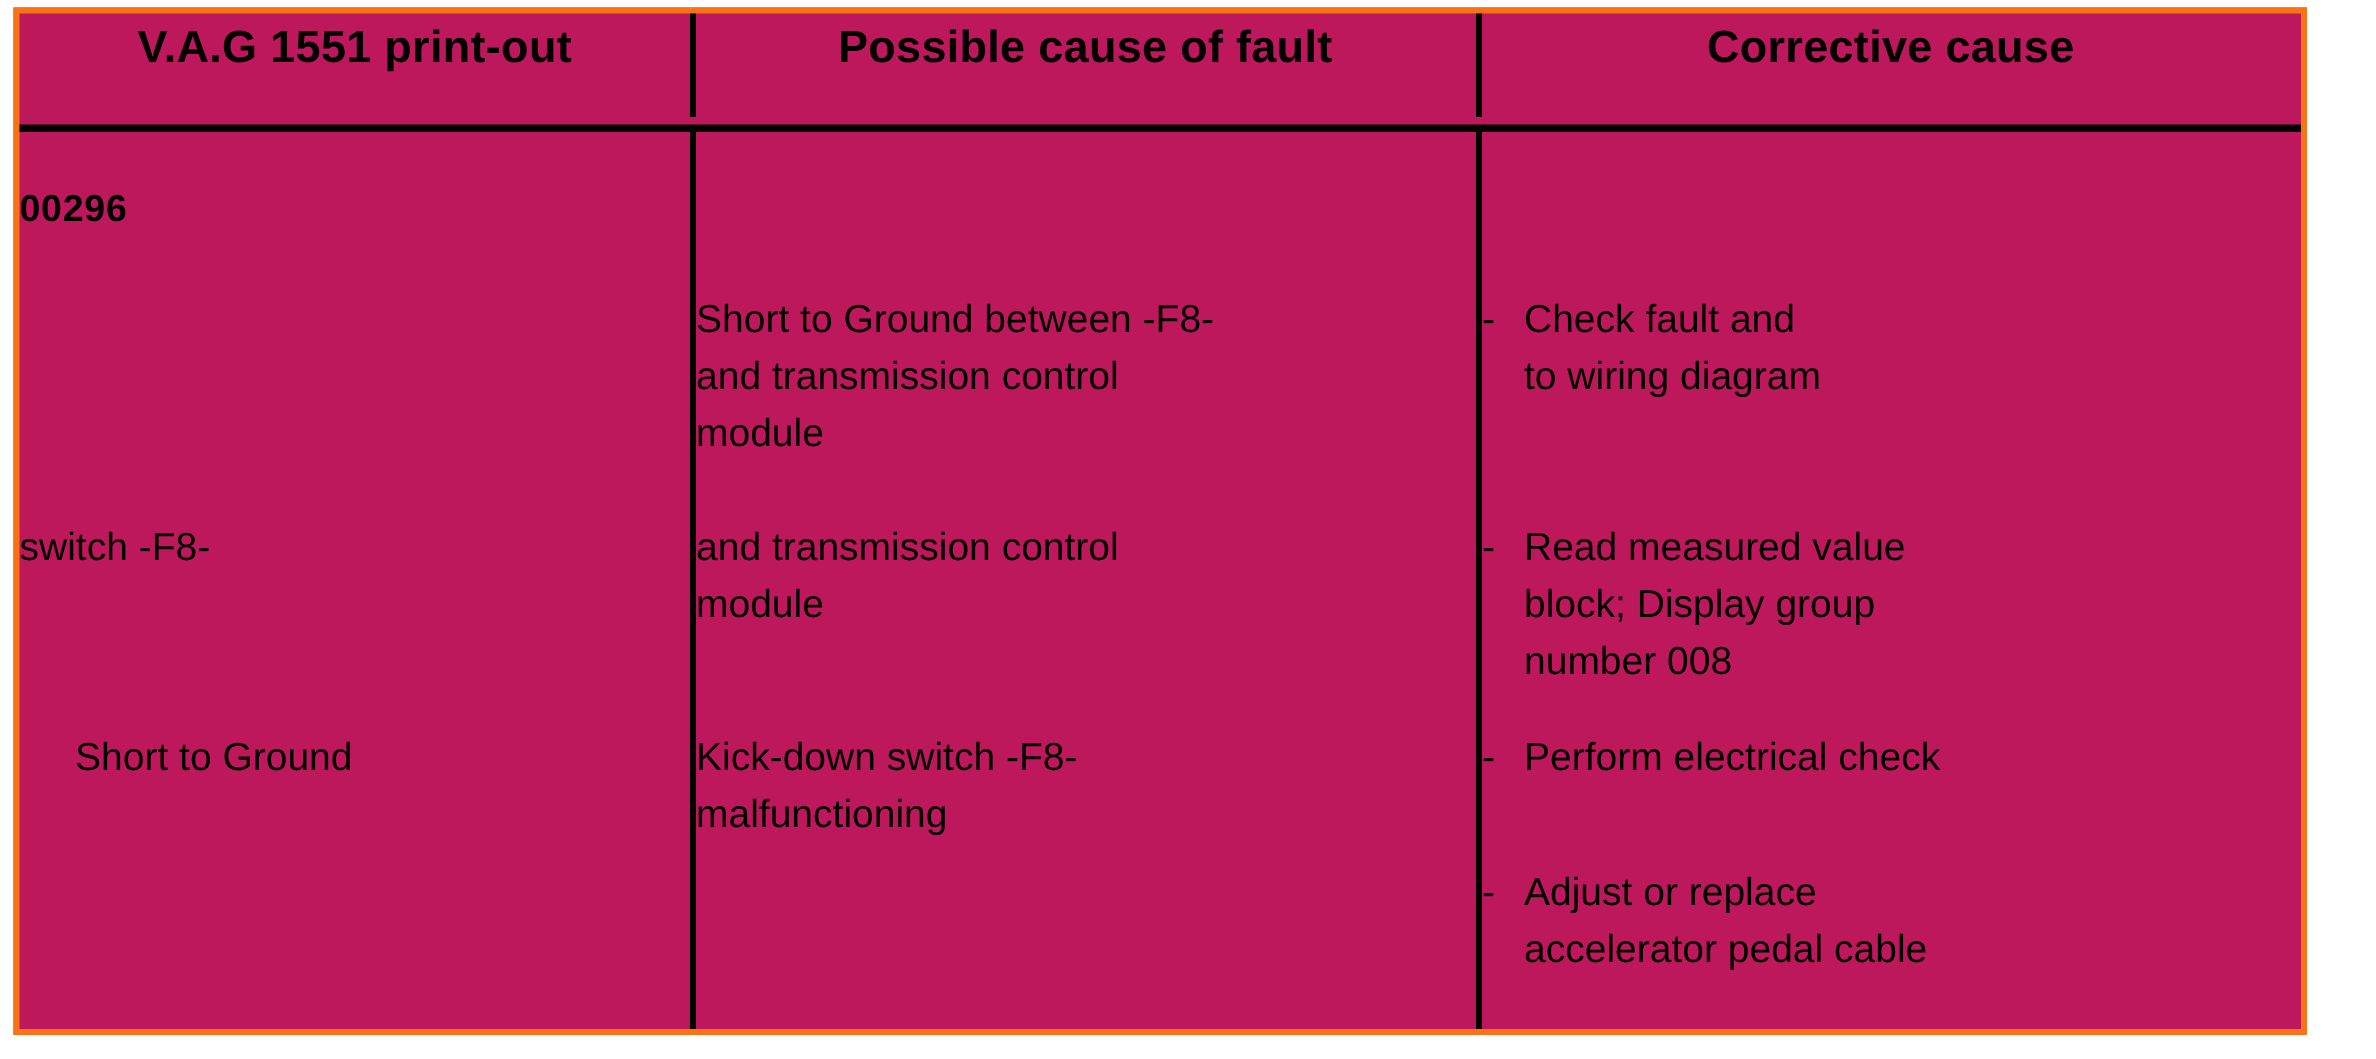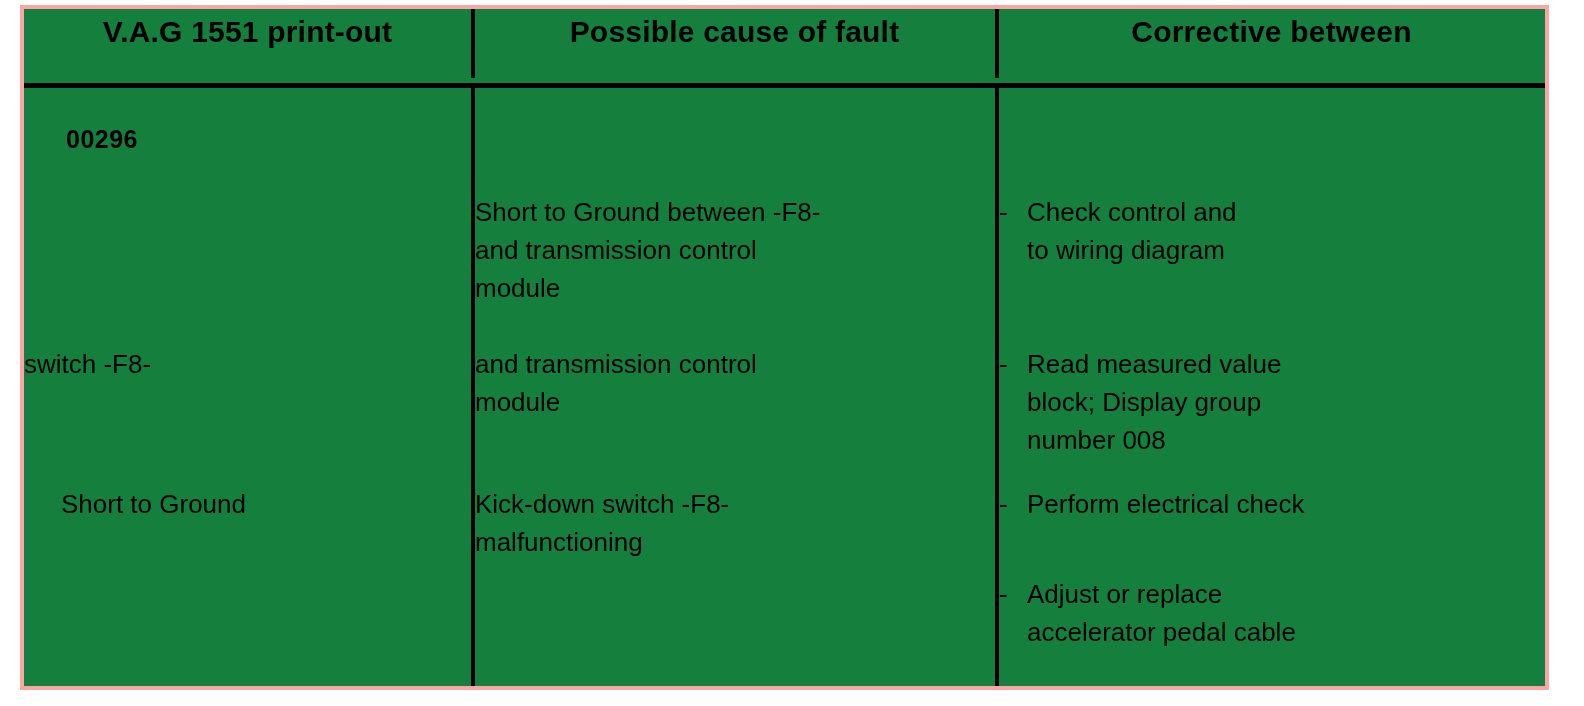--- a/index.html
+++ b/index.html
@@ -20,27 +20,27 @@
   .page {
     position: relative;
     width: 1584px;
     height: 706px;
     background: #ffffff;
   }
 
   
   .fault-table {
     position: absolute;
-    left: 20px;
+    left: 9px;
     top: 5px;
     width: 1529px;
     height: 685px;
     box-sizing: border-box;
-    border: 4px solid #fca5a5;
-    background: #15803d;
+    border: 4px solid #f97316;
+    background: #be185d;
   }
 
   
   .table-head {
     position: absolute;
     left: 0;
     top: 0;
     right: 0;
     height: 79px;
     box-sizing: border-box;
@@ -149,35 +149,35 @@
 
       <div class="head-cell head-col-1">
         <span class="head-text">V.A.G 1551 print-out</span>
       </div>
 
       <div class="head-cell head-col-2">
         <span class="head-text">Possible cause of fault</span>
       </div>
 
       <div class="head-cell head-col-3">
-        <span class="head-text">Corrective between</span>
+        <span class="head-text">Corrective cause</span>
       </div>
 
       <div class="col-rule col-rule-1" style="top:0;bottom:5px;"></div>
       <div class="col-rule col-rule-2" style="top:0;bottom:5px;"></div>
     </div>
 
     <div class="table-body">
 
       <div class="col-rule col-rule-1"></div>
       <div class="col-rule col-rule-2"></div>
 
       <div class="body-col body-col-1">
 
-        <div class="block" style="top:32px;padding-left:42px;">
+        <div class="block" style="top:32px;">
           <div class="line bold">00296</div>
         </div>
 
         <div class="block" style="top:257px;">
           <div class="line">switch -F8-</div>
         </div>
 
         <div class="block" style="top:397px;padding-left:37px;">
           <div class="line">Short to Ground</div>
         </div>
@@ -200,21 +200,21 @@
           <div class="line">Kick-down switch -F8-</div>
           <div class="line">malfunctioning</div>
         </div>
       </div>
 
       <div class="body-col body-col-3">
 
         <div class="action" style="top:105px;">
           <span class="dash">-</span>
           <div class="action-lines">
-            <div class="line">Check control and</div>
+            <div class="line">Check fault and</div>
             <div class="line">to wiring diagram</div>
           </div>
         </div>
 
         <div class="action" style="top:257px;">
           <span class="dash">-</span>
           <div class="action-lines">
             <div class="line">Read measured value</div>
             <div class="line">block; Display group</div>
             <div class="line">number 008</div>

